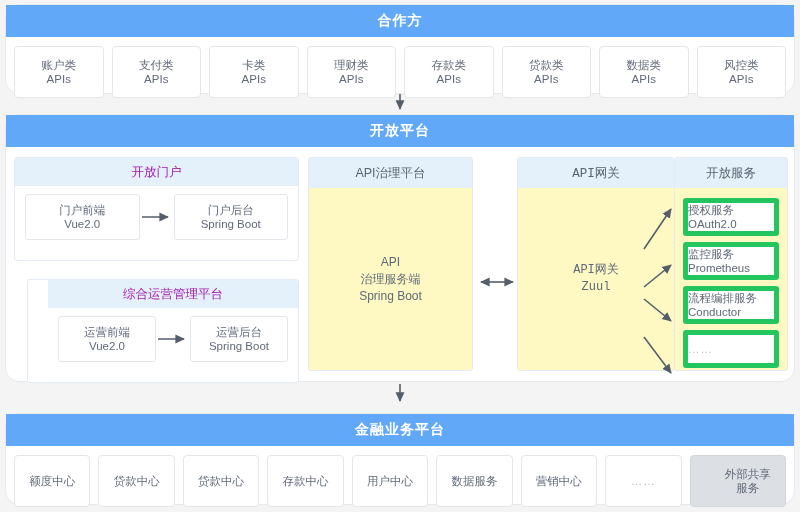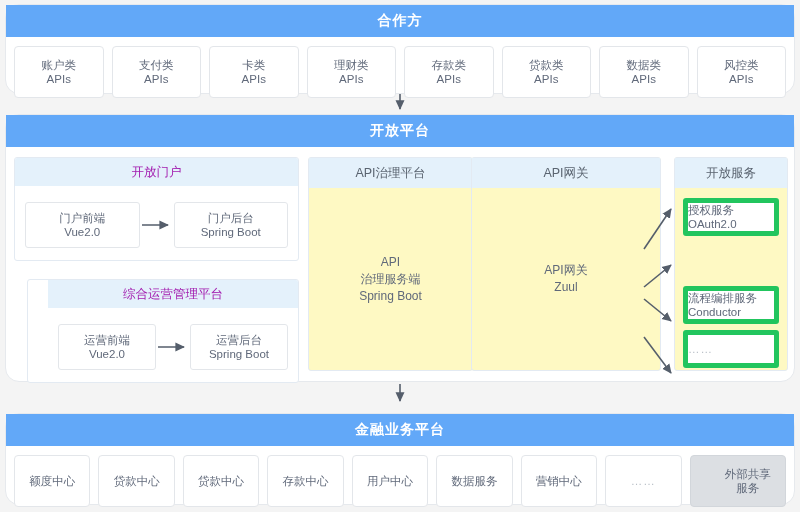--- a/index.html
+++ b/index.html
@@ -83,21 +83,21 @@
   .grouphead {
     height: 28px;
     background: #e4f1fb;
     display: flex; align-items: center; justify-content: center;
     font-size: 12.5px;
     color: #a21caf;
   }
   .groupbody {
     position: relative;
     height: 62px;
-    display: flex; align-items: flex-end;
+    display: flex; align-items: center;
     padding: 0 10px;
     gap: 0;
   }
   .nodebox {
     border: 1px solid #e3e6ea;
     border-radius: 3px;
     background: #fff;
     flex: 1 1 0;
     height: 46px;
     display: flex; flex-direction: column;
@@ -246,21 +246,21 @@
 
       <svg class="ov" style="left:469px; top:128px; width:44px; height:14px;">
         <line class="stroke" x1="6" y1="7" x2="38" y2="7" marker-end="url(#ah)" marker-start="url(#ahl)"></line>
         <defs>
           <marker id="ahl" markerWidth="7" markerHeight="7" refX="5.4" refY="3.2" orient="auto-start-reverse">
             <path d="M0,0.4 L6,3.2 L0,6 z" fill="#555e6b"></path>
           </marker>
         </defs>
       </svg>
 
-      <div class="col" style="left:465px; width:190px;">
+      <div class="col" style="left:511px; width:158px;font-family:Liberation Mono, monospace;">
         <div class="colhead">API网关</div>
         <div class="colbody">
           <div class="centertext">
             <div>API网关</div>
             <div>Zuul</div>
           </div>
         </div>
       </div>
 
       <svg class="ov" style="left:636px; top:30px; width:38px; height:200px;">
@@ -270,20 +270,24 @@
         <line class="stroke" x1="2" y1="160" x2="29" y2="196" marker-end="url(#ah)"></line>
       </svg>
 
       <div class="col" style="left:668px; width:114px;">
         <div class="colhead">开放服务</div>
         <div class="colbody" id="services-body">
             <div class="svc" style="top: 10px;">
               <span>授权服务</span>
               <span>OAuth2.0</span>
             </div>
+            <div class="svc" style="top: 54px;">
+              <span>监控服务</span>
+              <span>Prometheus</span>
+            </div>
             <div class="svc" style="top: 98px;">
               <span>流程编排服务</span>
               <span>Conductor</span>
             </div>
             <div class="svc dots" style="top: 142px;">
               <span>……</span>
             </div>
           </div>
       </div>
 

